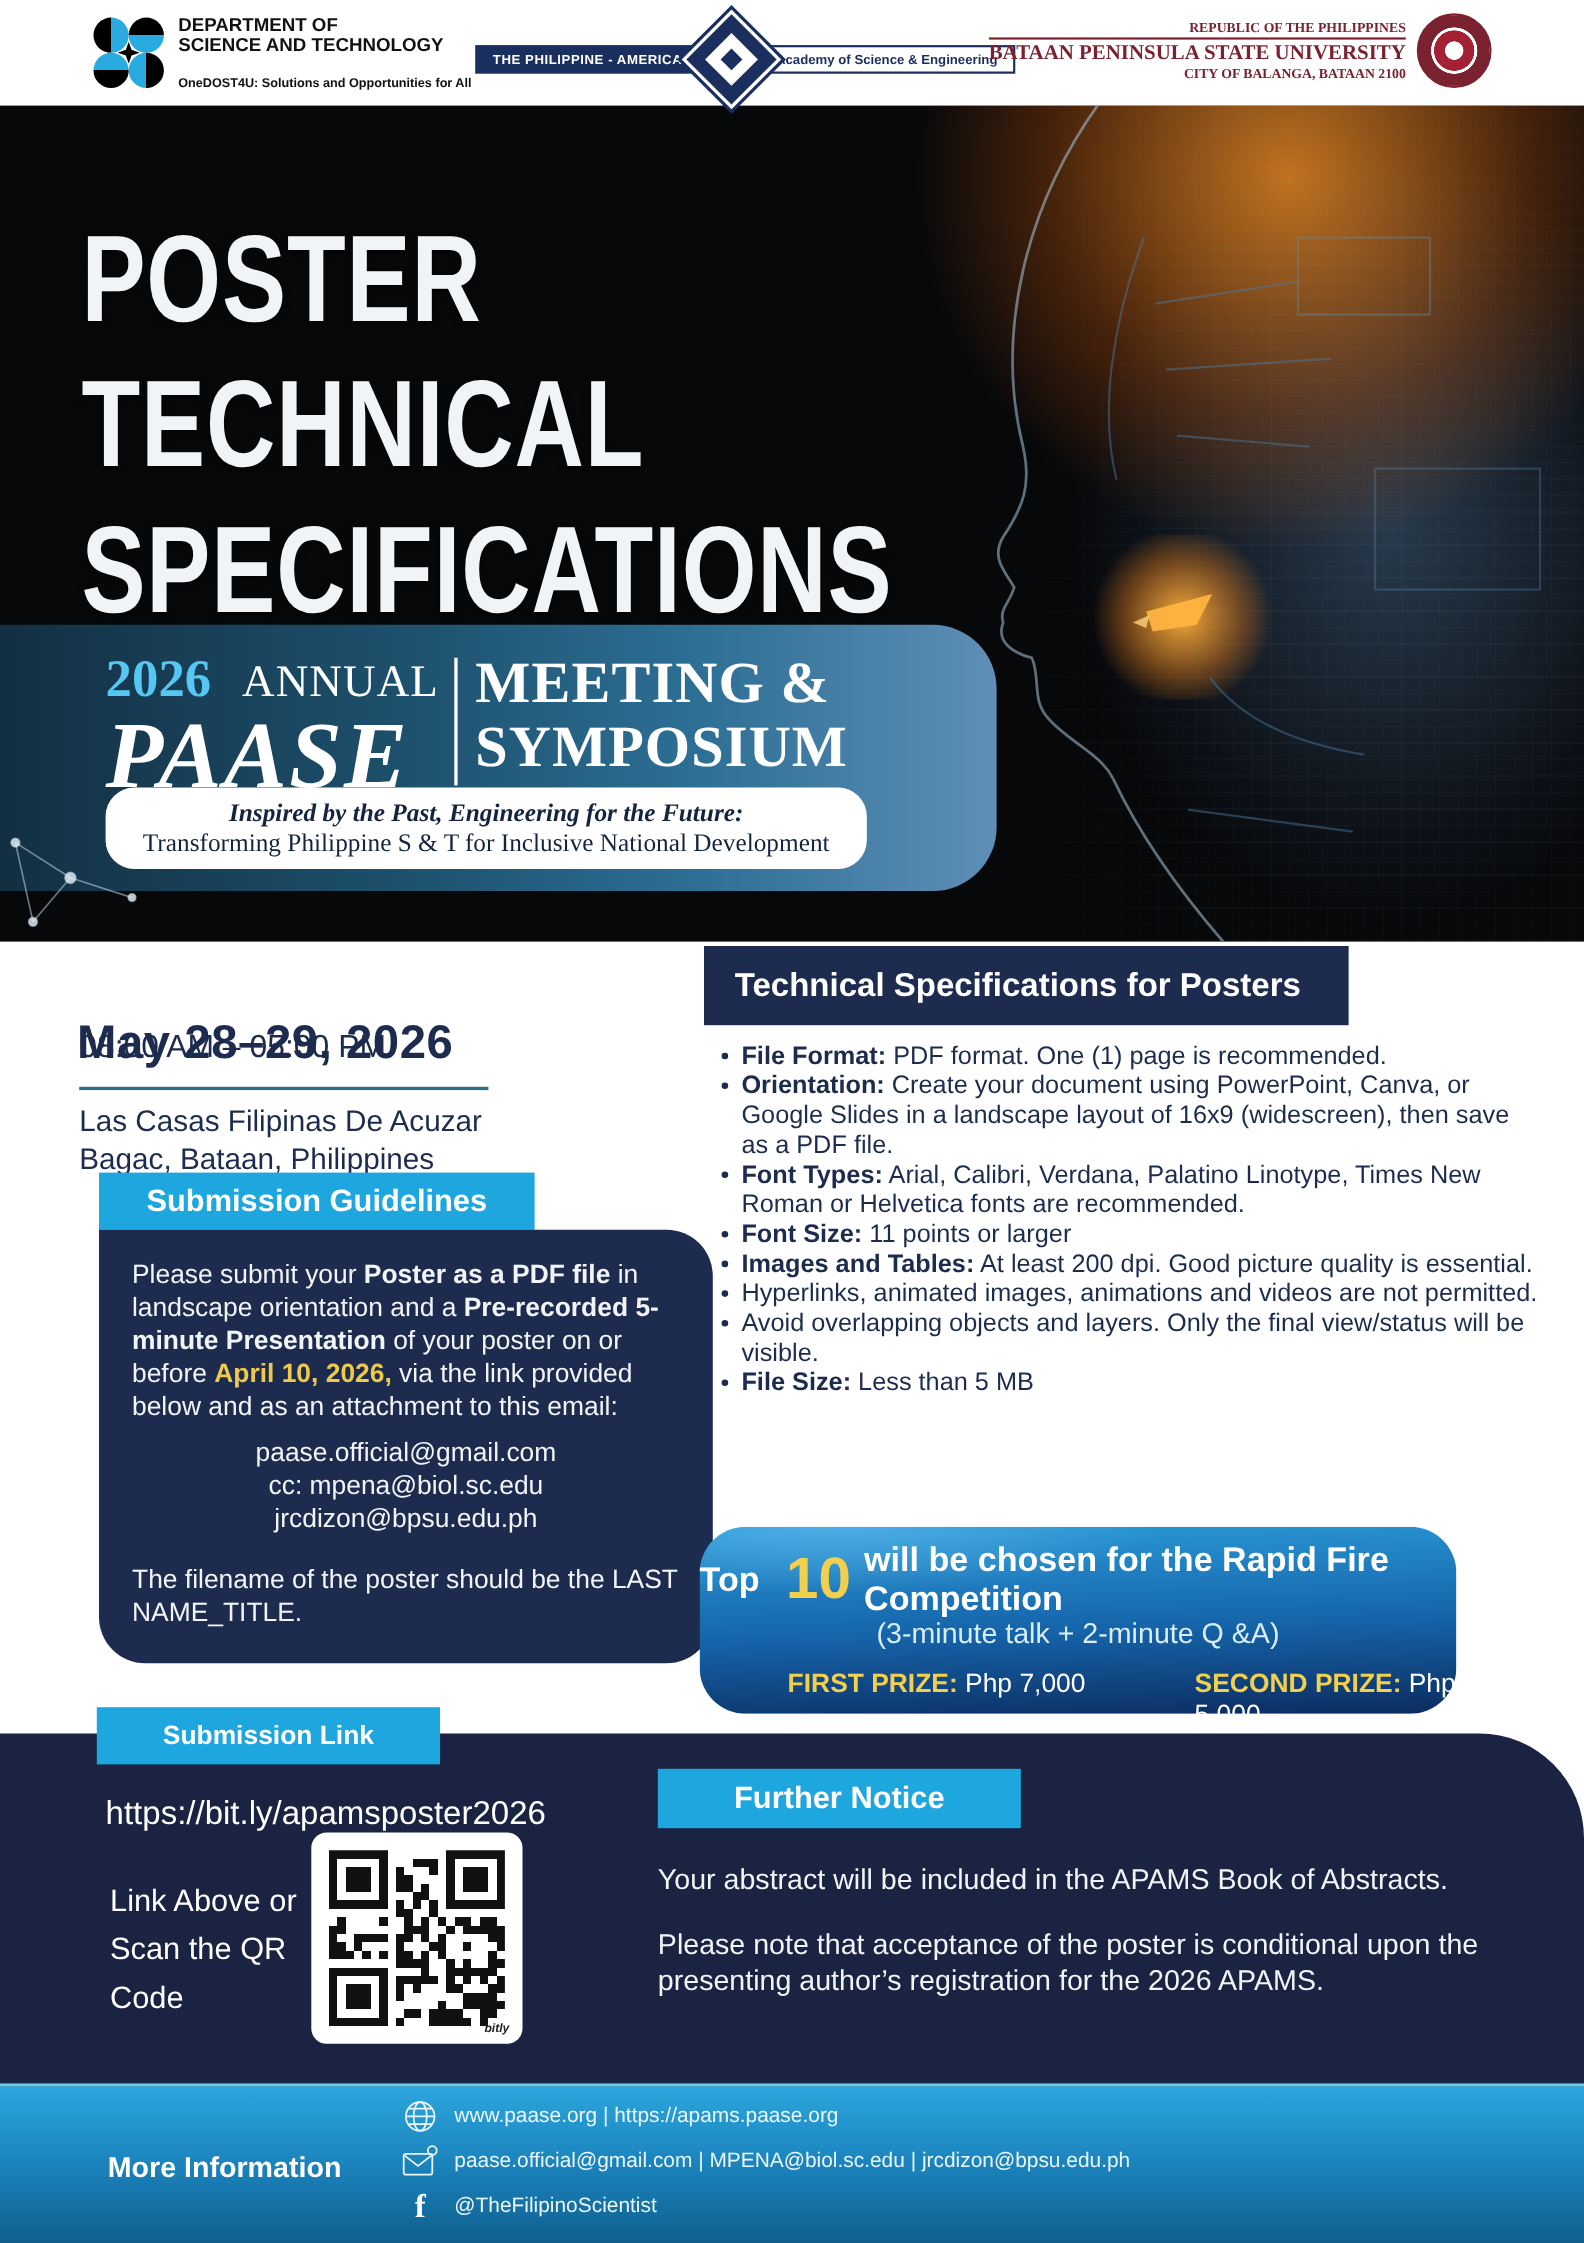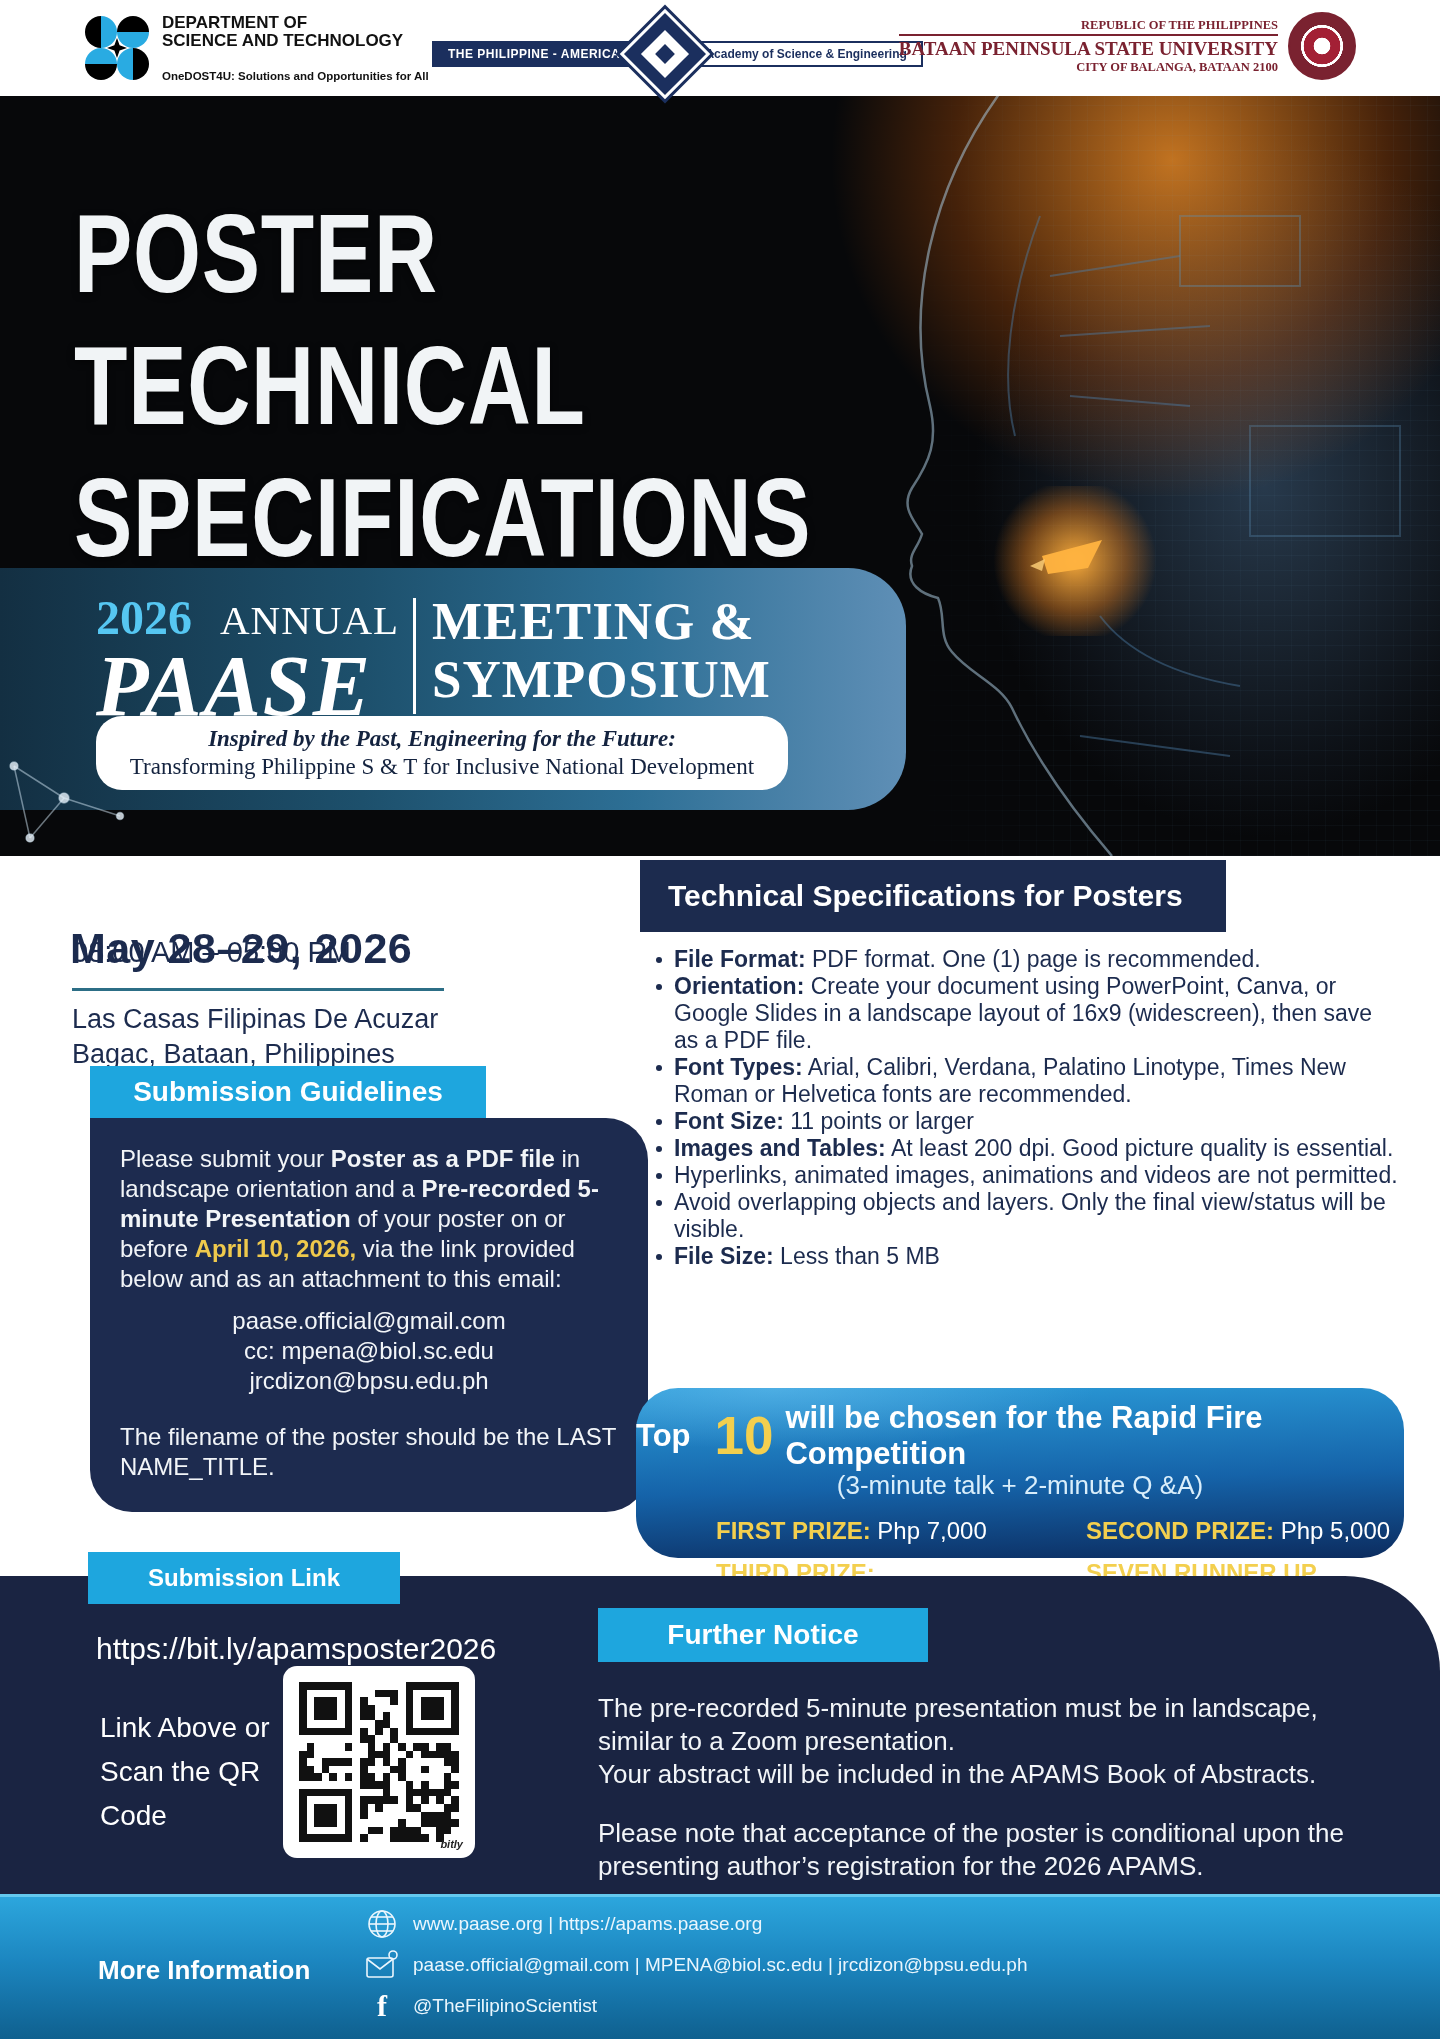--- a/index.html
+++ b/index.html
@@ -84,21 +84,21 @@
   .panel-guidelines b{font-weight:bold;}
   .g-emails{text-align:center;margin:12px 0 0;}
   .g-note{margin-top:26px;}
   .spec-header{position:absolute;left:640px;top:860px;width:586px;height:72px;background:var(--navy);
         color:#fff;font-weight:bold;font-size:30px;line-height:72px;padding-left:28px;box-sizing:border-box;}
   .spec-list{position:absolute;left:648px;top:946px;width:752px;list-style:none;margin:0;padding:0;
         font-size:23px;line-height:27px;color:var(--navy);}
   .spec-list li{position:relative;padding-left:26px;}
   .spec-list li::before{content:"";position:absolute;left:8px;top:11px;width:6px;height:6px;border-radius:50%;background:var(--navy);}
   .spec-list b{font-weight:bold;}
-  .top10{position:absolute;left:636px;top:1388px;width:768px;height:170px;border-radius:42px;
+  .top10{position:absolute;left:636px;top:1388px;width:688px;height:170px;border-radius:42px;
         background:radial-gradient(ellipse 70% 60% at 18% 0%,rgba(120,200,245,.45),transparent 60%),
                    linear-gradient(178deg,#2b9bd8 0%,#1563a9 55%,#0c2c5f 100%);color:#fff;}
   .t10-head{display:flex;align-items:center;justify-content:center;gap:12px;padding-top:12px;}
   .t10-top{font-size:31px;font-weight:bold;}
   .t10-num{font-size:53px;font-weight:bold;color:#f3cf4e;line-height:60px;margin-left:12px;}
   .t10-rest{font-size:31px;font-weight:bold;}
   .t10-sub{text-align:center;font-size:26px;color:#d9eefb;margin-top:-2px;}
   .prizes{display:grid;grid-template-columns:300px auto;column-gap:70px;row-gap:14px;
           padding:16px 0 0 80px;font-size:24px;}
   .prizes b{color:#f3cf4e;font-weight:bold;}
@@ -408,21 +408,20 @@
           <rect x="15" y="20" width="1" height="1"></rect>
           <rect x="16" y="20" width="1" height="1"></rect>
           <rect x="18" y="20" width="1" height="1"></rect>
         </g>
     </svg>
     <div class="qr-brand">bitly</div>
   </div>
 
   <div class="tab tab-further">Further Notice</div>
   <div class="notice">
-    <p>The pre-recorded 5-minute presentation must be in landscape, similar to a Zoom presentation.</p>
     <p>Your abstract will be included in the APAMS Book of Abstracts.</p>
     <p class="gap">Please note that acceptance of the poster is conditional upon the presenting author’s registration for the 2026 APAMS.</p>
   </div>
 
   <div class="footer">
     <div class="f-label">More Information</div>
     <div class="f-rows">
       <div class="f-row">
         <span class="f-ico">
           <svg width="32" height="32" viewBox="0 0 32 32" fill="none" stroke="#eaf6fd" stroke-width="1.6">

